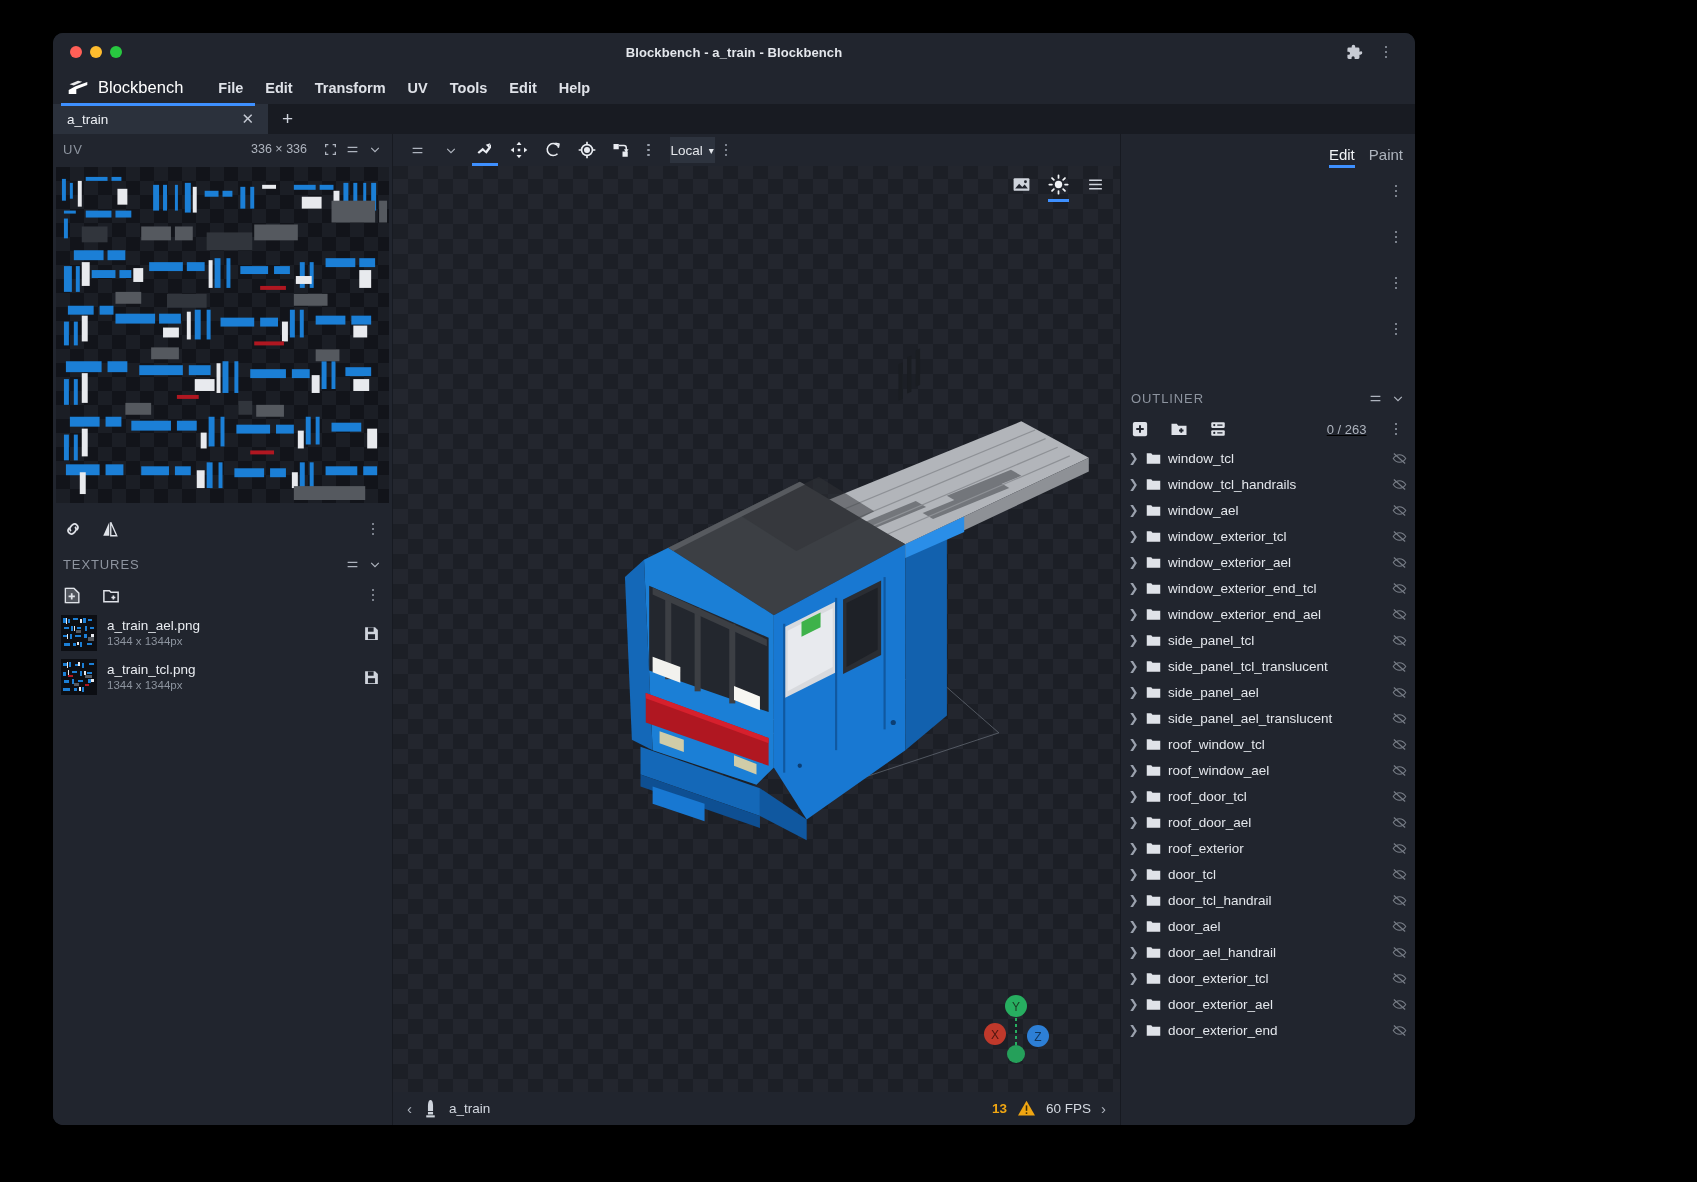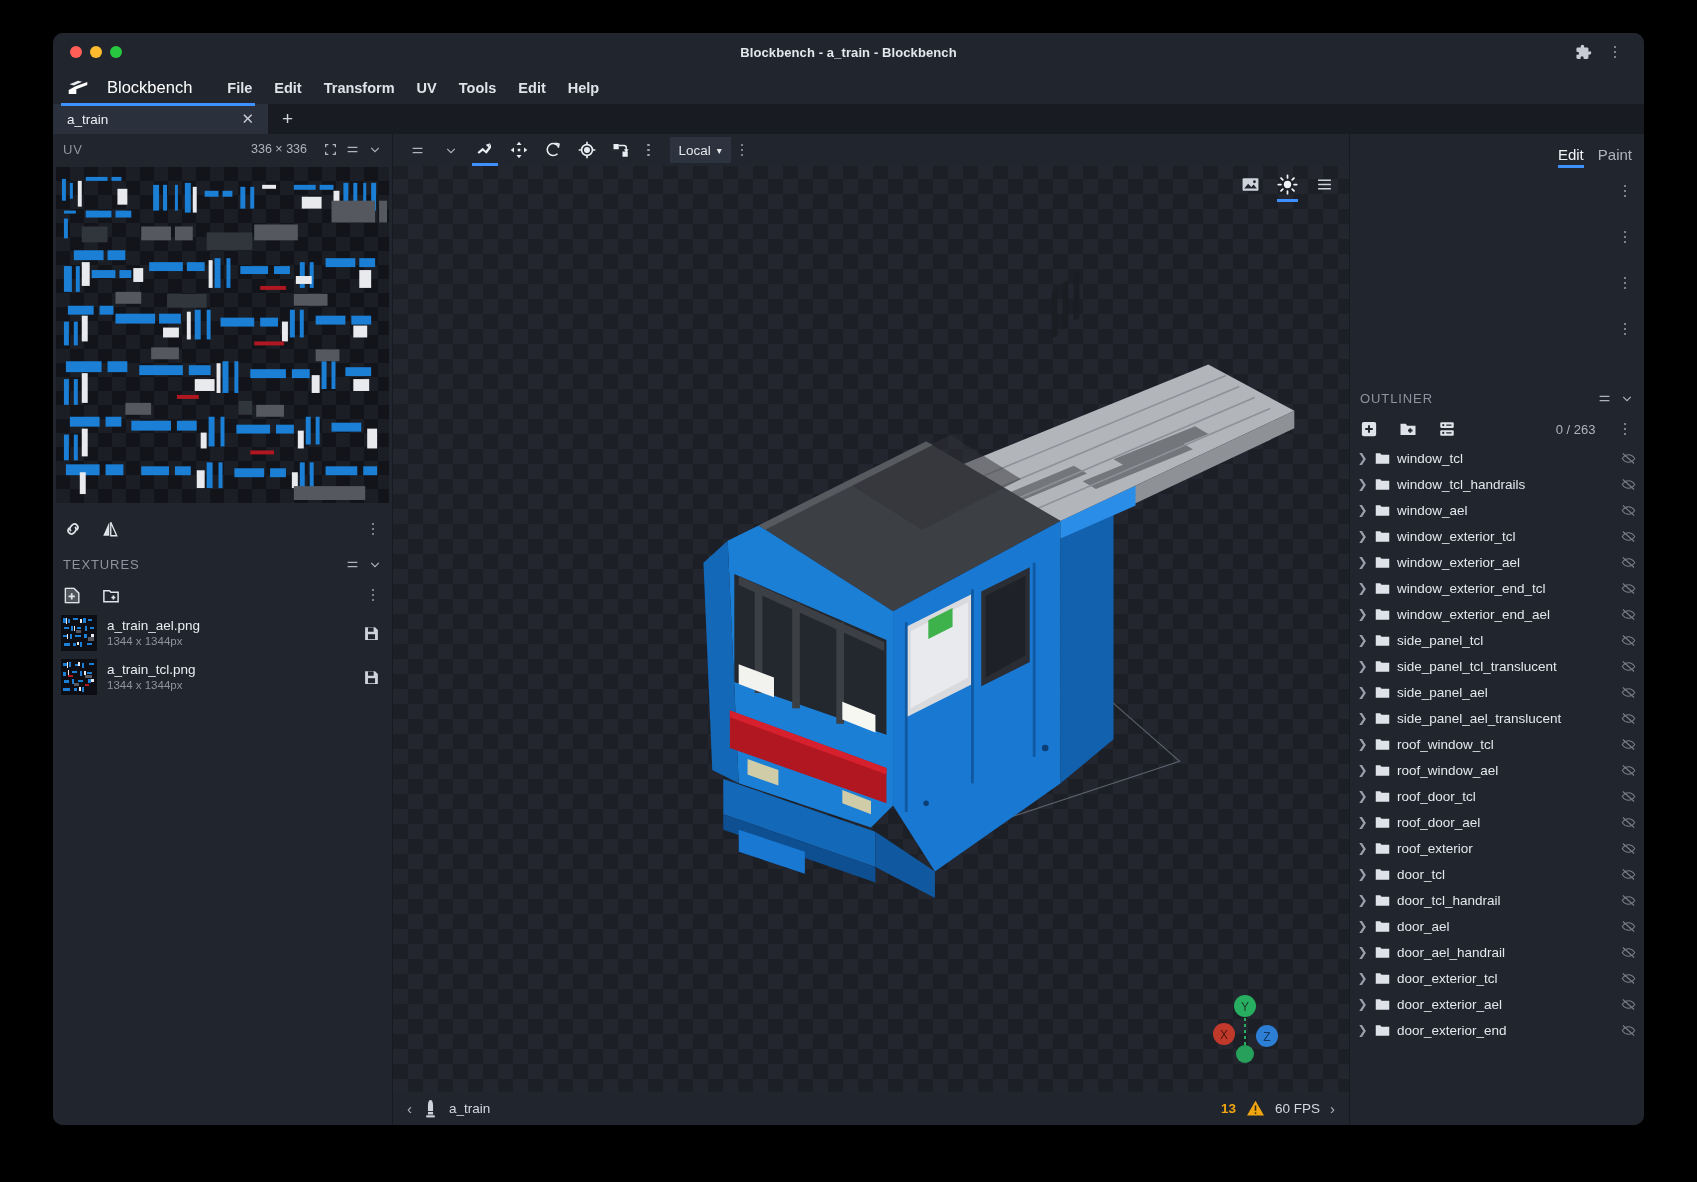--- a/index.html
+++ b/index.html
@@ -5,21 +5,21 @@
   * { box-sizing: border-box; margin: 0; padding: 0; }
   html, body {
     width: 1697px; height: 1182px;
     background: #000;
     font-family: "Liberation Sans", sans-serif;
     overflow: hidden;
   }
   #app-window {
     position: absolute;
     left: 53px; top: 33px;
-    width: 1591px; height: 1092px;
+    width: 1362px; height: 1092px;
     background: #21252e;
     border-radius: 10px;
     overflow: hidden;
     display: flex; flex-direction: column;
   }
 
   
   #os-titlebar {
     height: 38px; min-height: 38px;
     background: #21252e;
@@ -40,21 +40,21 @@
   }
   #os-right { margin-left: auto; display: flex; align-items: center; gap: 14px; margin-right: 20px; }
 
   
   #menubar {
     height: 33px; min-height: 33px;
     background: #21252e;
     display: flex; align-items: center;
     position: relative;
   }
-  #brand { display: flex; align-items: center; gap: 18px; margin-left: 14px; position: relative; }
+  #brand { display: flex; align-items: center; gap: 9px; margin-left: 14px; position: relative; }
   #brand-text { font-size: 16.5px; color: #fff; font-weight: 500; }
   #brand-underline {
     position: absolute; left: -6px; bottom: -9px;
     width: 194px; height: 3px; background: #3e90ff;
   }
   .menu-item {
     font-size: 14.5px; color: #dfe2e8;
     padding: 4px 9px; margin-left: 4px;
     cursor: default;
   }
@@ -179,21 +179,21 @@
     display: flex; align-items: center; justify-content: center;
     cursor: pointer; position: relative;
   }
   .tbtn.active::after {
     content: ""; position: absolute;
     left: 3px; right: 3px; bottom: -3px; height: 3px;
     background: #3e90ff;
   }
   .tb-label {
     height: 26px; display: flex; align-items: center;
-    padding: 0 9px; margin-left: 10px;
+    padding: 0 1px; margin-left: 10px;
     background: #2d333e;
     font-size: 13.5px; color: #e4e7ec;
     cursor: pointer; gap: 6px;
   }
   .dots { display: flex; flex-direction: column; gap: 2.5px; padding: 0 8px; cursor: pointer; }
   .dots i { width: 2.5px; height: 2.5px; background: #9aa1ad; border-radius: 50%; display: block; }
 
   #vp-canvas { flex: 1; position: relative; overflow: hidden; }
   #vp-overlay-tools {
     position: absolute; top: 8px; right: 14px;
@@ -242,21 +242,21 @@
     height: 3px; background: #3e90ff;
   }
   #element-panel { min-height: 215px; }
   .el-slot {
     height: 46px; display: flex; align-items: center;
     justify-content: flex-end; padding-right: 10px;
   }
   #outliner-toolbar {
     height: 32px; min-height: 32px;
     display: flex; align-items: center;
-    padding: 0 10px; gap: 20px;
+    padding: 0 10px; gap: 20px; text-decoration: underline;
   }
   #outliner-toolbar .spacer { flex: 1; }
   .outl-count { font-size: 13px; color: #aeb4be; }
   #outliner-list { flex: 1; overflow: hidden; }
   .outl-row {
     height: 26px;
     display: flex; align-items: center;
     padding: 0 8px 0 7px;
     gap: 7px; cursor: pointer;
   }

